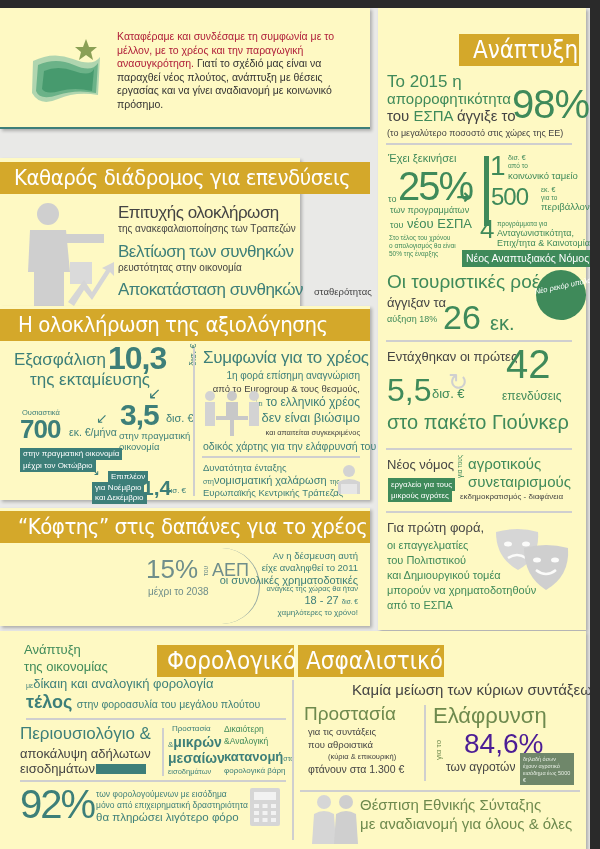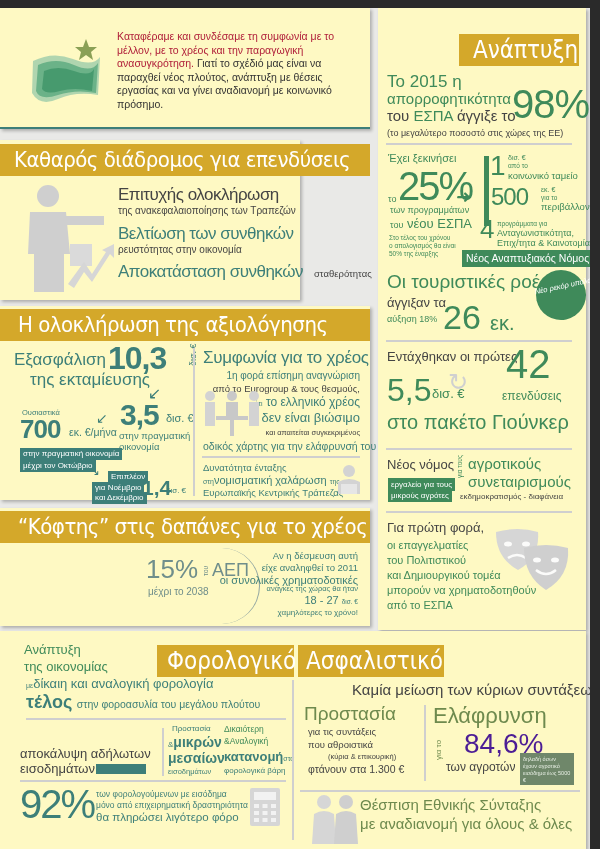--- a/index.html
+++ b/index.html
@@ -31,21 +31,21 @@
         <path d="M16 38 Q30 32 46 38 T66 36 L64 58 Q46 54 32 58 T14 56 Z" fill="#2f8b5e" opacity="0.6"></path>
         <polygon points="58,6 61,14 69,14 63,19 65,27 58,22 51,27 53,19 47,14 55,14" fill="#8aa055"></polygon>
       </svg>
     </div>
     <div class="abs" style="left:117px;top:22px;width:245px;white-space:normal;font-size:10.5px;line-height:13.5px;color:#333;">
       <span style="color:#b0203a;">Καταφέραμε και συνδέσαμε τη συμφωνία με το μέλλον, με το χρέος και την παραγωγική ανασυγκρότηση.</span>
       <span>Γιατί το σχέδιό μας είναι να παραχθεί νέος πλούτος, ανάπτυξη με θέσεις εργασίας και να γίνει αναδιανομή με κοινωνικό πρόσημο.</span>
     </div>
   </div>
 
-  <div class="card" style="left:0;top:132px;width:300px;height:160px;padding-left:16px;">
+  <div class="card" style="left:0;top:150px;width:300px;height:160px;padding-left:16px;">
     <div class="bar" style="left:0;top:4px;width:370px;height:32px;font-size:22px;line-height:32px;padding-left:14px;letter-spacing:-0.5px;">Καθαρός διάδρομος για επενδύσεις</div>
     <div class="abs" style="left:18px;top:44px;">
       <svg width="100" height="110" viewBox="0 0 100 110">
         <circle cx="30" cy="12" r="11" fill="#cfcfcf"></circle>
         <path d="M12 28 L48 28 L52 70 L46 70 L46 108 L16 108 L16 70 L10 70 Z" fill="#cfcfcf"></path>
         <rect x="46" y="32" width="40" height="9" fill="#cfcfcf"></rect>
         <rect x="52" y="60" width="22" height="22" fill="#dadada"></rect>
         <path d="M50 100 L66 78 L74 90 L88 68 L84 66 L96 60 L96 74 L92 70 L74 98 L66 88 L56 104 Z" fill="#d6d6d6"></path>
       </svg>
     </div>
@@ -241,20 +241,21 @@
   <div class="abs g" style="left:24px;top:651px;font-size:13px;">της οικονομίας</div>
   <div class="abs t" style="left:26px;top:668px;font-size:13px;">
     <span style="font-size:7px;">με</span><span>δίκαιη και αναλογική φορολογία</span>
   </div>
   <div class="abs t" style="left:26px;top:684px;">
     <span style="font-size:18px;font-weight:bold;">τέλος</span>
     <span style="font-size:10.5px;">στην φοροασυλία του μεγάλου πλούτου</span>
   </div>
   <div class="hr" style="left:26px;top:710px;width:260px;"></div>
 
+  <div class="abs t" style="left:20px;top:716px;font-size:17px;">Περιουσιολόγιο &amp;</div>
   <div class="abs dk" style="left:20px;top:738px;font-size:13px;">αποκάλυψη αδήλωτων</div>
   <div class="abs dk" style="left:20px;top:753px;font-size:13px;">εισοδημάτων</div>
   <div class="abs" style="left:96px;top:756px;width:50px;height:10px;background:#3d7f79;"></div>
 
   <div class="vr" style="left:162px;top:720px;height:48px;"></div>
   <div class="abs t" style="left:172px;top:716px;font-size:8px;">Προστασία</div>
   <div class="abs t" style="left:168px;top:726px;font-size:14px;font-weight:bold;">
     <span style="font-size:8px;font-weight:normal;">&amp;</span><span>μικρών</span>
   </div>
   <div class="abs t" style="left:168px;top:742px;font-size:14px;font-weight:bold;">μεσαίων</div>

